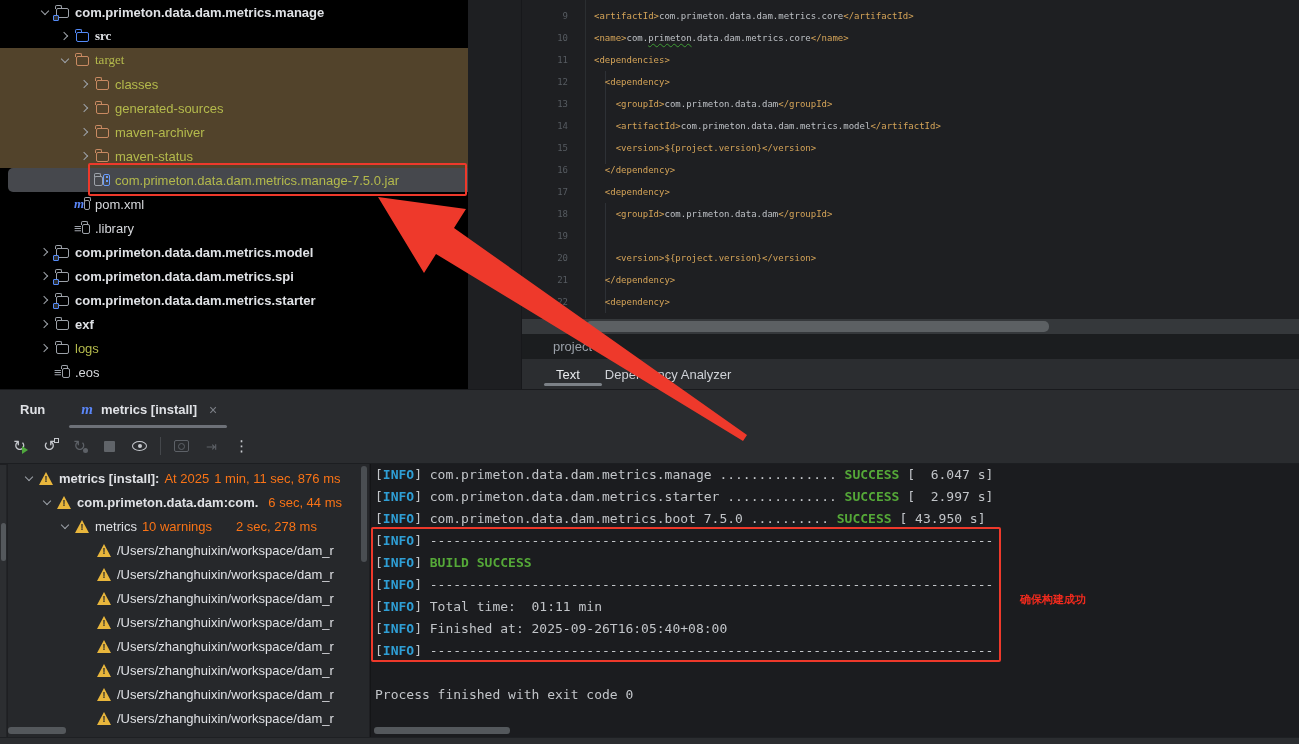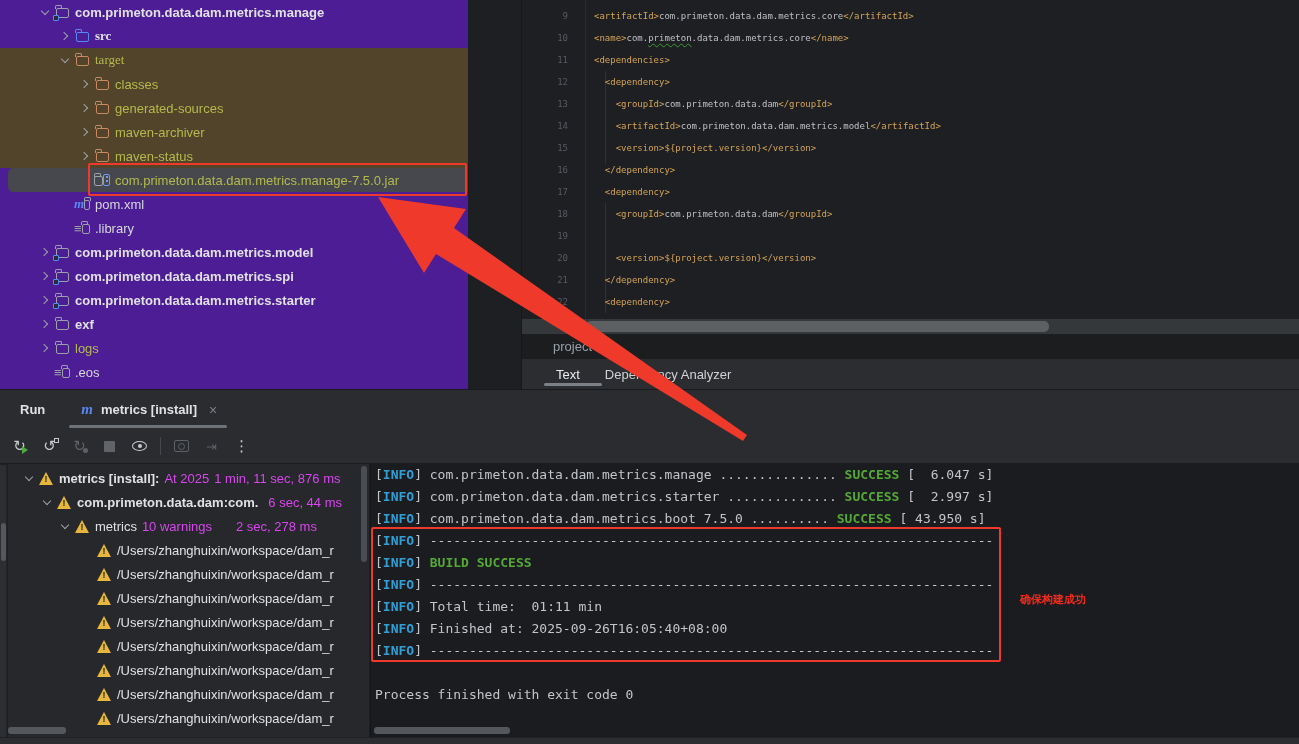--- a/index.html
+++ b/index.html
@@ -2,21 +2,21 @@
 <html><head>
 <meta charset="utf-8">
 <style>
   * { margin:0; padding:0; box-sizing:border-box; }
   body { background:#101113; }
   #app { position:relative; width:1299px; height:744px; background:#1e1f22;
          overflow:hidden; font-family:"Liberation Sans",sans-serif; }
 
   
   #project-panel { position:absolute; left:0; top:0; width:468px; height:389px;
-                   background:#4c1d95; overflow:hidden; }
+                   background:#000000; overflow:hidden; }
   #target-highlight { position:absolute; left:0; top:48px; width:100%; height:120px; background:#52432b; }
   #jar-selection { position:absolute; left:8px; top:168px; width:504px; height:24px; background:#46484d; border-radius:5px; }
   #project-rows { position:absolute; left:0; top:0; width:100%; }
   .trow { display:flex; align-items:center; height:24px; font-size:13px; color:#d6d8dc; white-space:nowrap; overflow:hidden; }
   .p-d0 { padding-left:36px; } .p-d1 { padding-left:56px;font-family:Liberation Serif, serif; } .p-d2 { padding-left:76px; }
   .p-f0 { padding-left:54px; } .p-f1 { padding-left:74px; } .p-f2 { padding-left:94px; }
 
   .chev { width:18px; height:24px; display:flex; align-items:center; justify-content:center; flex:none; }
   .chev::before { content:""; width:5px; height:5px; border-right:1.6px solid #9da2a9; border-bottom:1.6px solid #9da2a9; }
   .chev.right::before { transform:rotate(-45deg); margin-left:-2px; }
@@ -99,21 +99,21 @@
   #stripe-pill { position:absolute; left:1px; top:58px; width:5px; height:38px; background:#54585c; border-radius:3px; }
   #build-tree { position:absolute; left:8px; top:464px; width:361px; height:273px; background:#26282b; overflow:hidden; padding-top:2px; }
   .wrow { display:flex; align-items:center; height:24px; font-size:13px; color:#dfe1e5; white-space:nowrap; overflow:hidden; }
   .w-d0 { padding-left:12px; } .w-d1 { padding-left:30px; } .w-d2 { padding-left:48px; } .w-d3 { padding-left:88px; }
   .warn { width:16px; height:16px; flex:none; margin-right:5px; position:relative;
           display:flex; align-items:flex-end; justify-content:center; }
   .warn::before { content:""; position:absolute; inset:2px 1px 1px 1px; background:#e8b63c;
                   clip-path:polygon(50% 0,100% 100%,0 100%); }
   .warn::after { content:"!"; position:relative; color:#26282b; font-size:9px; font-weight:bold; line-height:13px; }
   .wlbl.b { font-weight:bold; }
-  .gtx { color:#d946ef; margin-left:5px; }
+  .gtx { color:#f97316; margin-left:5px; }
   .wrow .g2 { }
   .wrow.wc .g2 { margin-left:24px; }
 
   #console { position:absolute; left:370px; top:464px; width:929px; height:273px; background:#1b1c1f;
              border-left:1px solid #141517; overflow:hidden; padding-left:4px; }
   .cline { height:22px; line-height:22px; font-family:"DejaVu Sans Mono",monospace; font-size:13px;
            white-space:pre; color:#c2c5c9; }
   .cline .b { color:#2f9fd6; font-weight:bold; }
   .cline .g { color:#55a938; font-weight:bold; }
 

